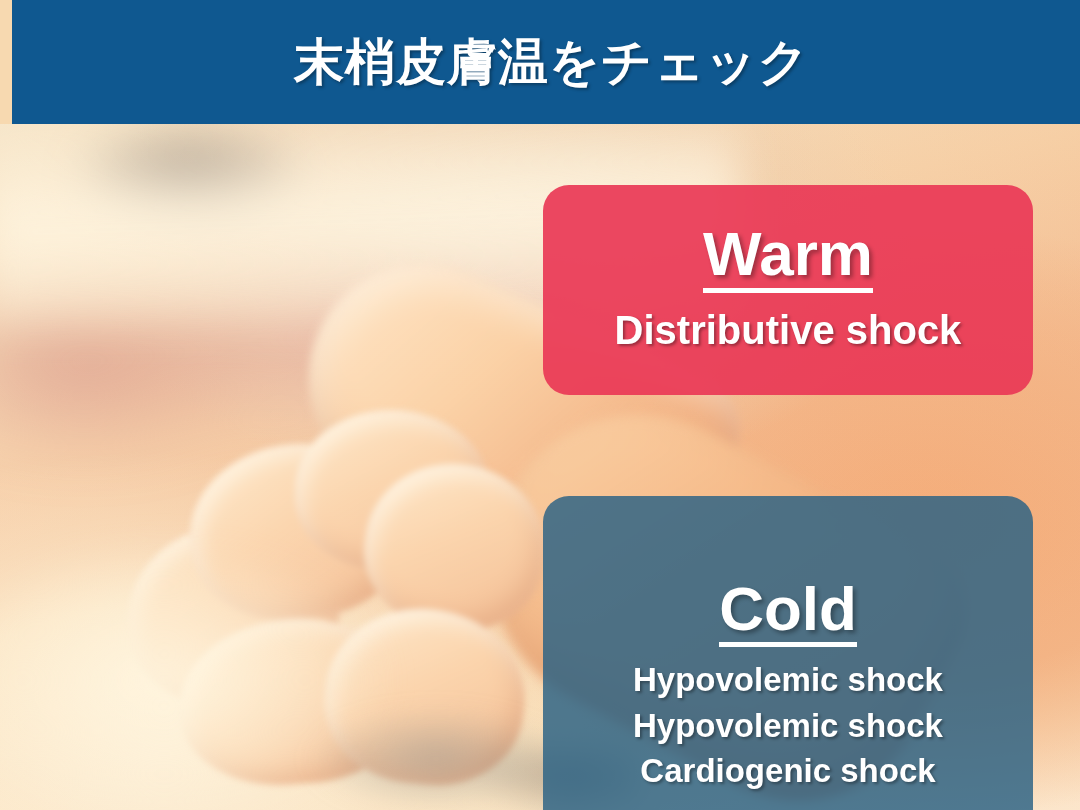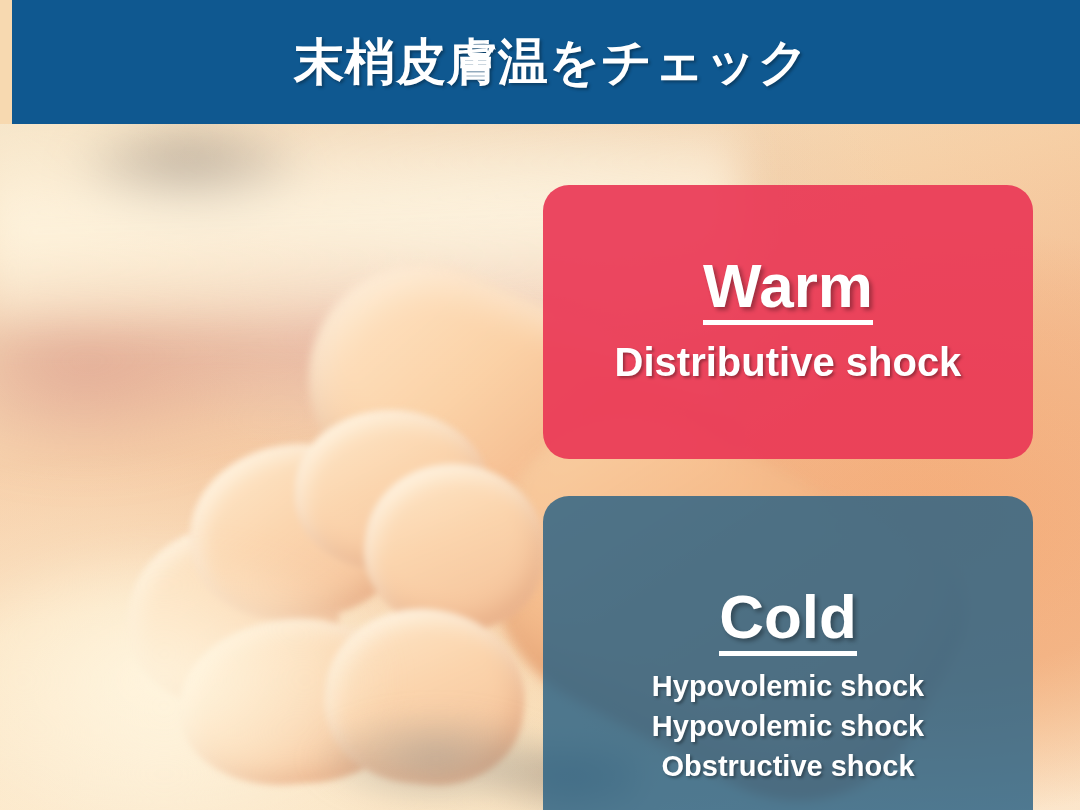--- a/index.html
+++ b/index.html
@@ -193,21 +193,21 @@
     align-items: center;
     justify-content: center;
     z-index: 20;
     text-align: center;
   }
 
   .card-warm {
     left: 543px;
     top: 185px;
     width: 490px;
-    height: 274px;
+    height: 210px;
     background: rgba(233,56,86,0.92);
   }
 
   .card-cold {
     left: 543px;
     top: 496px;
     width: 490px;
     height: 379px;
     background: rgba(40,96,132,0.82);
   }
@@ -220,21 +220,21 @@
     display: inline-block;
     border-bottom: 5px solid #ffffff;
     padding-bottom: 2px;
   }
   .card-warm .card-heading { font-size: 62px; margin-bottom: 10px; }
   .card-cold .card-heading { font-size: 62px; margin-bottom: 10px; }
 
   .card-line {
     color: #ffffff;
     font-weight: bold;
-    font-size: 29px;
+    font-size: 33px;
     line-height: 1.38;
     text-shadow: 2px 2px 3px rgba(0,0,0,0.34);
     white-space: nowrap;
   }
   .card-warm .card-line { font-size: 40px; }
 
   .card-lines { display: block; }
 </style>
 </head>
 <body>
@@ -273,17 +273,17 @@
     <div class="card-lines">
       <div class="card-line">Distributive shock</div>
     </div>
   </div>
 
   <div class="card card-cold">
     <div class="card-heading">Cold</div>
     <div class="card-lines">
       <div class="card-line">Hypovolemic shock</div>
       <div class="card-line">Hypovolemic shock</div>
-      <div class="card-line">Obstructive shock</div>
+      <div class="card-line">Cardiogenic shock</div>
     </div>
   </div>
 
 </div>
 
 </body></html>

